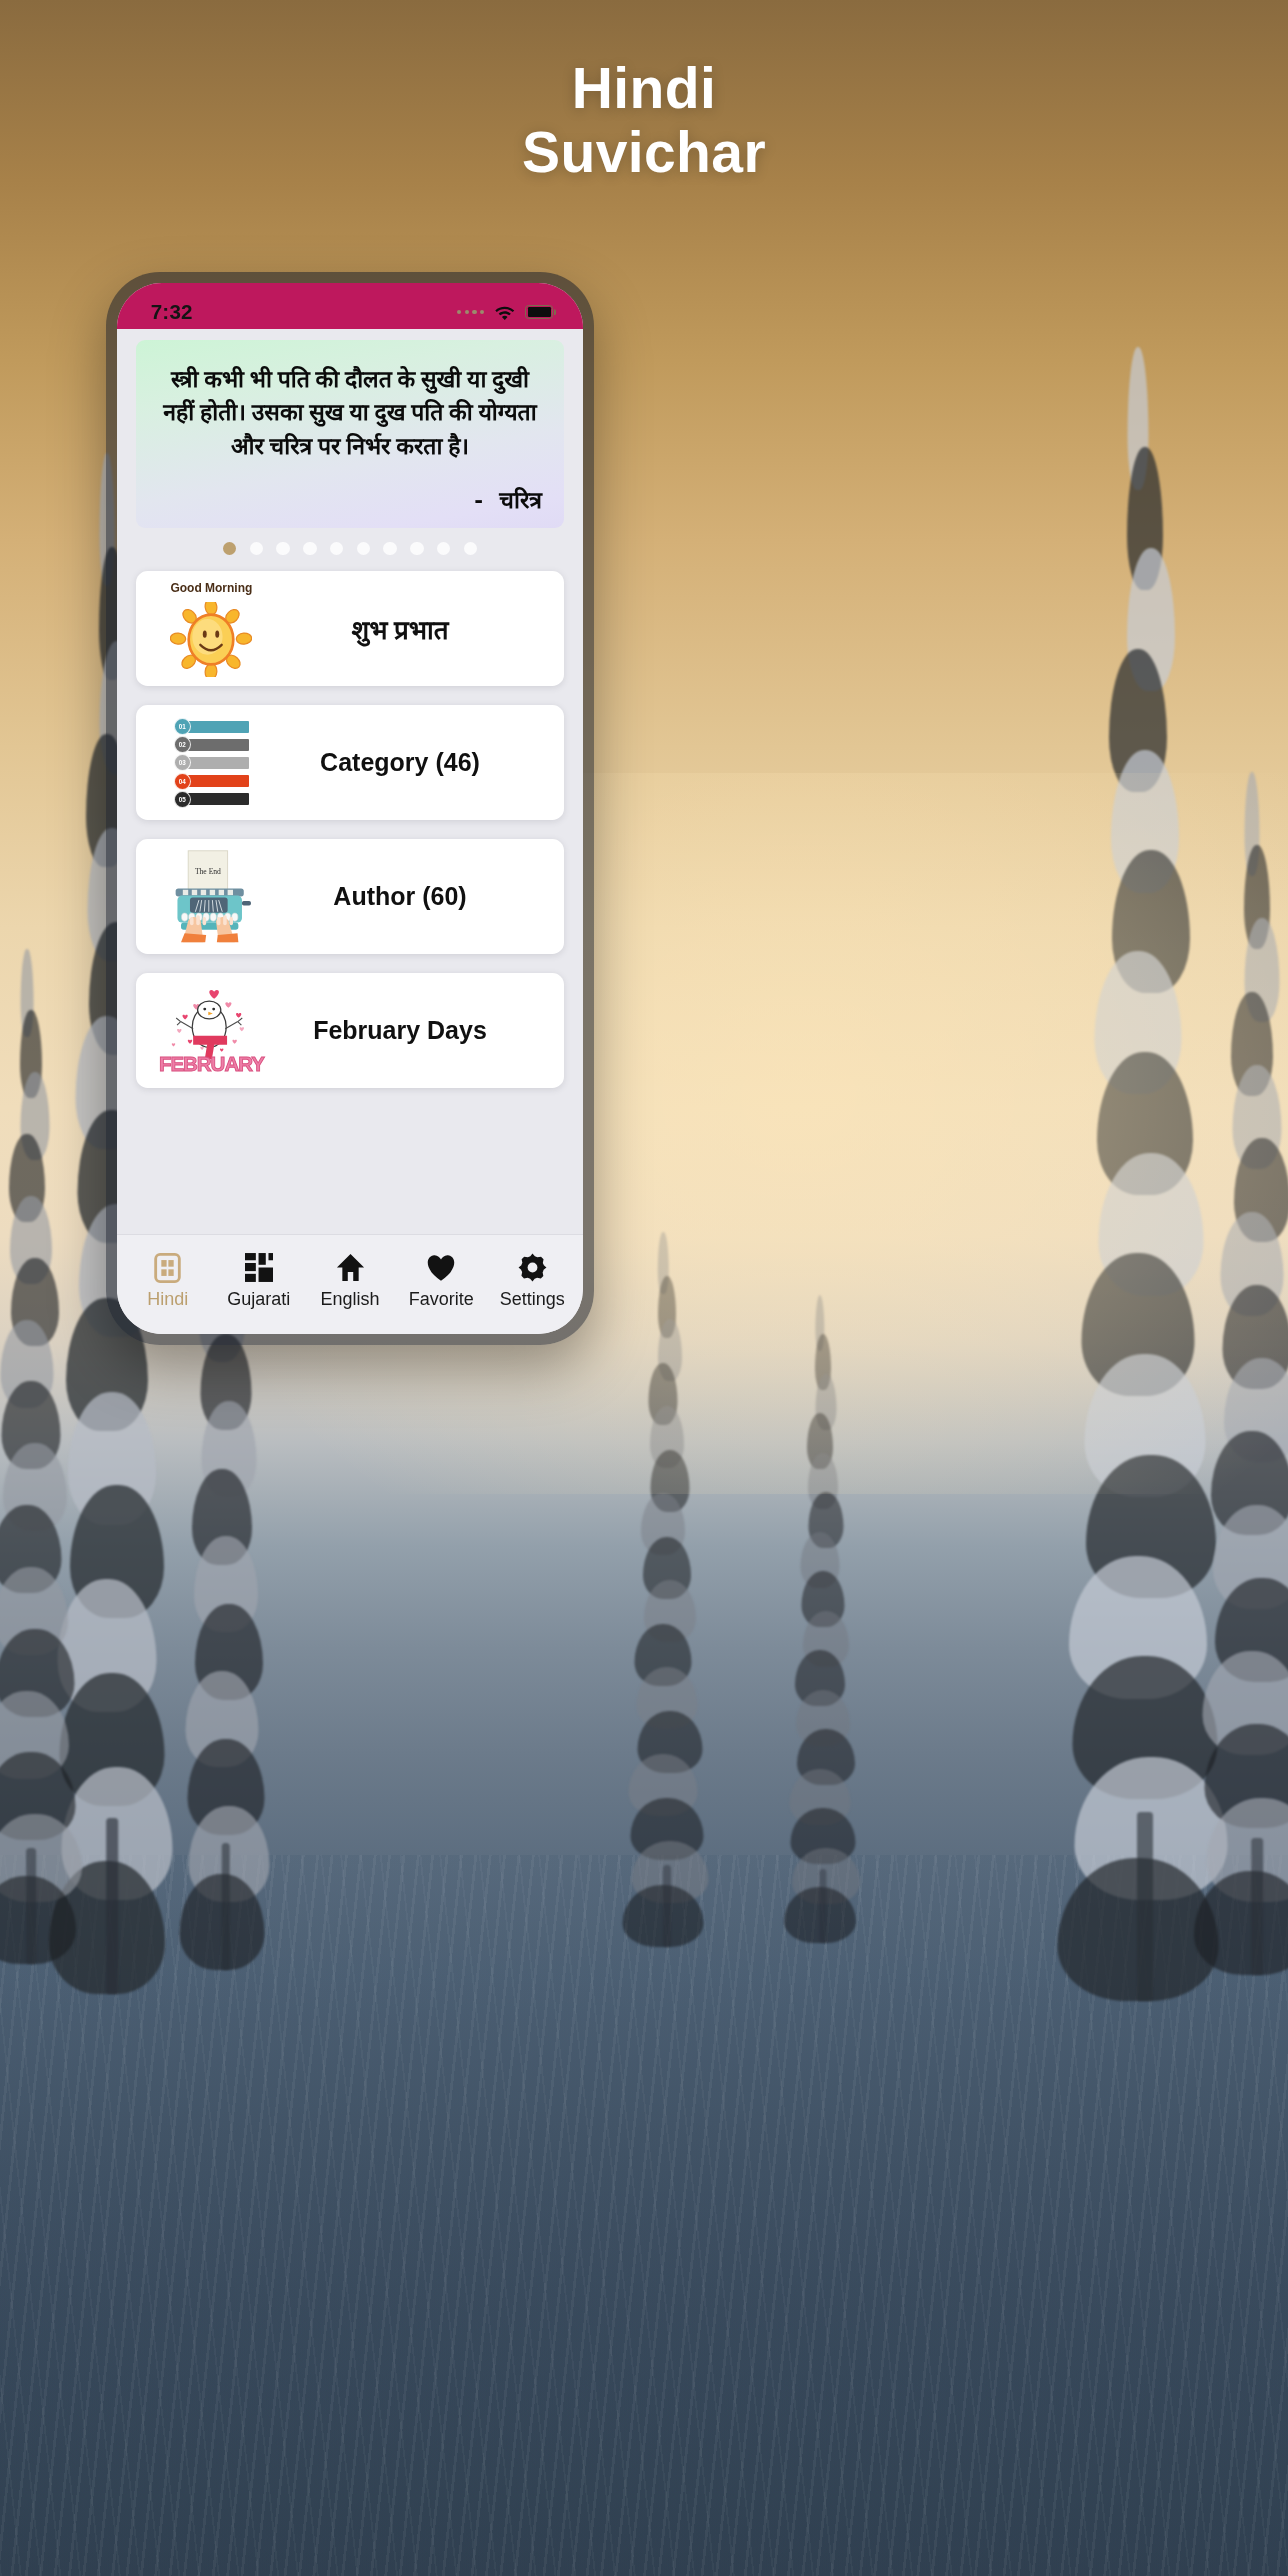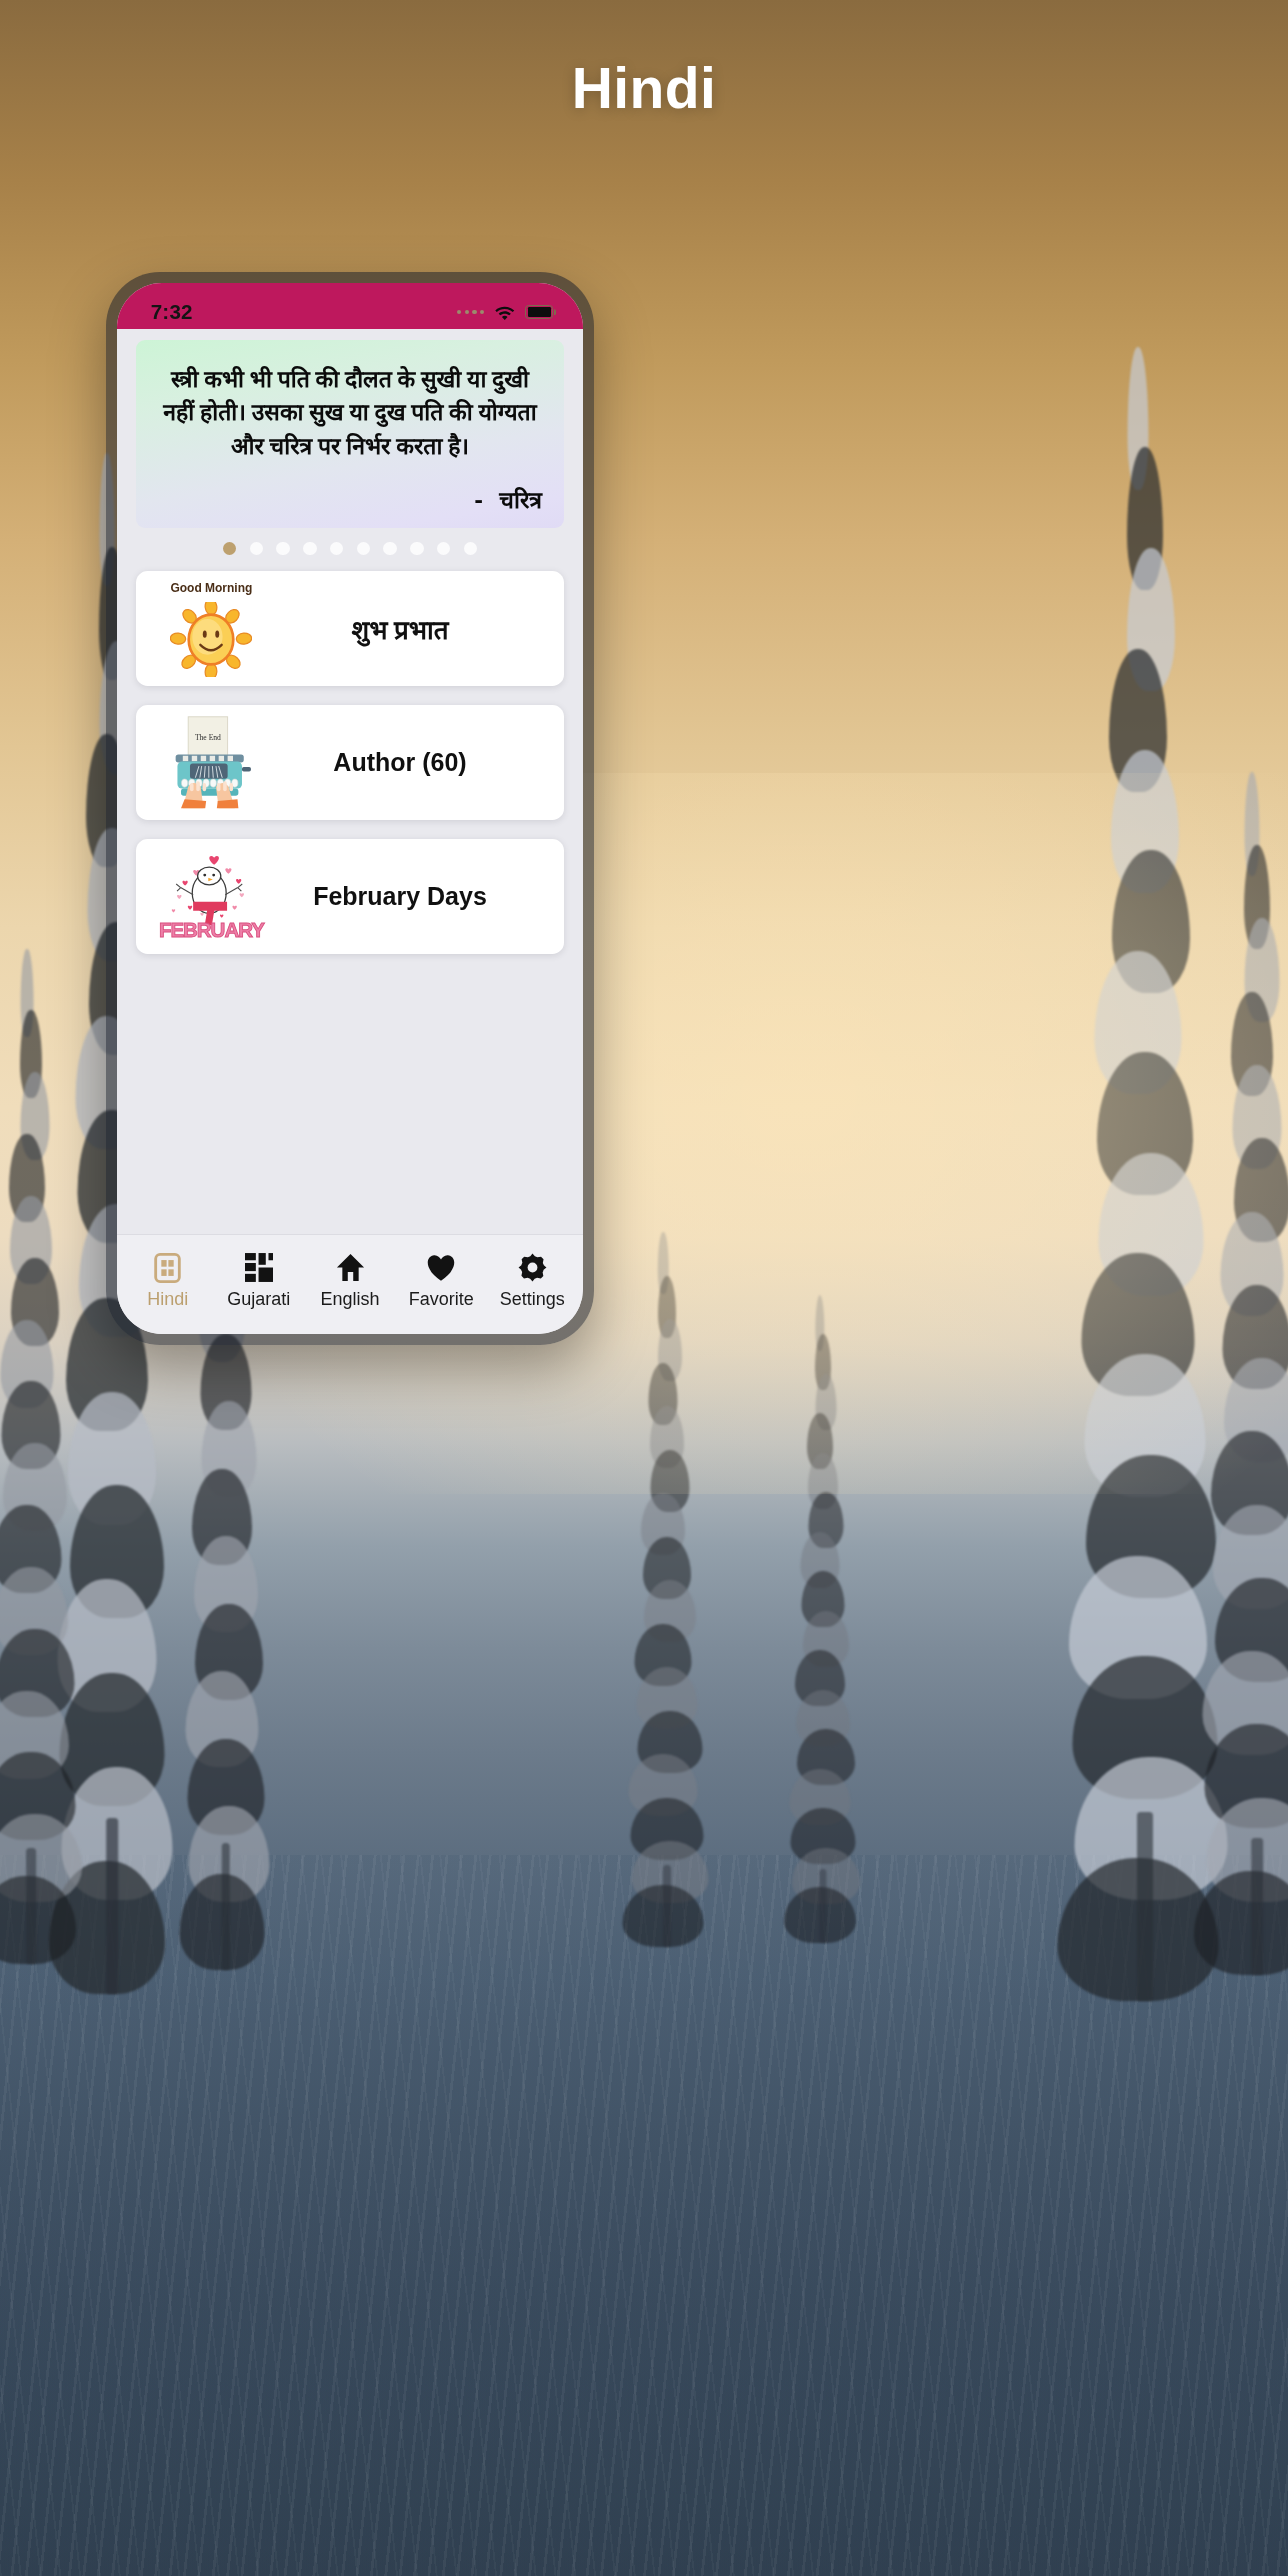--- a/index.html
+++ b/index.html
@@ -442,20 +442,21 @@
         <div class="seg" style="width: 65px; height: 56px; bottom: 79px; background: rgba(14, 16, 18, 0.467); margin-left: 0px;"></div>
         <div class="seg" style="width: 68px; height: 56px; bottom: 39px; background: rgba(115, 120, 128, 0.467); margin-left: 2.9px;"></div>
         <div class="seg" style="width: 72px; height: 56px; bottom: 0px; background: rgba(14, 16, 18, 0.467); margin-left: -2.9px;"></div>
         <div class="trunk" style="width: 7.2px; height: 74px; background: rgba(40, 46, 54, 0.4);"></div>
       </div>
     </div>
 </div>
 
 <div id="headline">
   <div>Hindi</div>
+  <div>Suvichar</div>
 </div>
 
 <div id="phone-frame">
   <div id="phone-screen">
 
     <div class="tan-top">
 
       <div class="status-bar">
         <div class="status-time">7:32</div>
         <div class="status-right">
@@ -518,20 +519,47 @@
     </g>
     <ellipse cx="46" cy="42" rx="25" ry="28" fill="#fbcf55" stroke="#ef7f26" stroke-width="3"></ellipse>
     <ellipse cx="42" cy="39" rx="17" ry="20" fill="#fde08b" opacity="0.75"></ellipse>
     <ellipse cx="39" cy="36" rx="2.2" ry="4" fill="#6b3a14"></ellipse>
     <ellipse cx="53" cy="36" rx="2.2" ry="4" fill="#6b3a14"></ellipse>
     <path d="M34 48 Q46 60 58 48" stroke="#6b3a14" stroke-width="2.6" fill="none" stroke-linecap="round"></path>
   </svg></div>
          </div>
             </div>
             <div class="menu-label devanagari">शुभ प्रभात</div>
+          </div>
+          <div class="menu-card">
+            <div class="menu-icon">
+              <div class="cat-wrap">
+                <div class="cat-row">
+           <div class="cat-bar" style="background:#4fa3b5"></div>
+           <div class="cat-badge" style="background:#4fa3b5">01</div>
+         </div>
+                <div class="cat-row">
+           <div class="cat-bar" style="background:#6d6d6d"></div>
+           <div class="cat-badge" style="background:#6d6d6d">02</div>
+         </div>
+                <div class="cat-row">
+           <div class="cat-bar" style="background:#aeaeae"></div>
+           <div class="cat-badge" style="background:#aeaeae">03</div>
+         </div>
+                <div class="cat-row">
+           <div class="cat-bar" style="background:#e2421a"></div>
+           <div class="cat-badge" style="background:#e2421a">04</div>
+         </div>
+                <div class="cat-row">
+           <div class="cat-bar" style="background:#2b2b2b"></div>
+           <div class="cat-badge" style="background:#2b2b2b">05</div>
+         </div>
+              </div>
+            </div>
+            <div class="menu-label">Category (46)</div>
           </div>
           <div class="menu-card">
             <div class="menu-icon">
               <div class="tw-wrap"><svg width="97" height="95" viewBox="0 0 108 106">
     <rect x="28" y="2" width="44" height="44" fill="#f2f0e4" stroke="#d8d5c4" stroke-width="1"></rect>
     <text x="50" y="28" font-size="8.5" font-family="Liberation Serif, serif" fill="#2d2d2d" text-anchor="middle">The End</text>
     <rect x="14" y="44" width="76" height="9" rx="3" fill="#6f8fa0"></rect>
     <g fill="#e9ebe6">
       <rect x="22" y="45.5" width="6" height="6"></rect>
                     <rect x="32" y="45.5" width="6" height="6"></rect>

